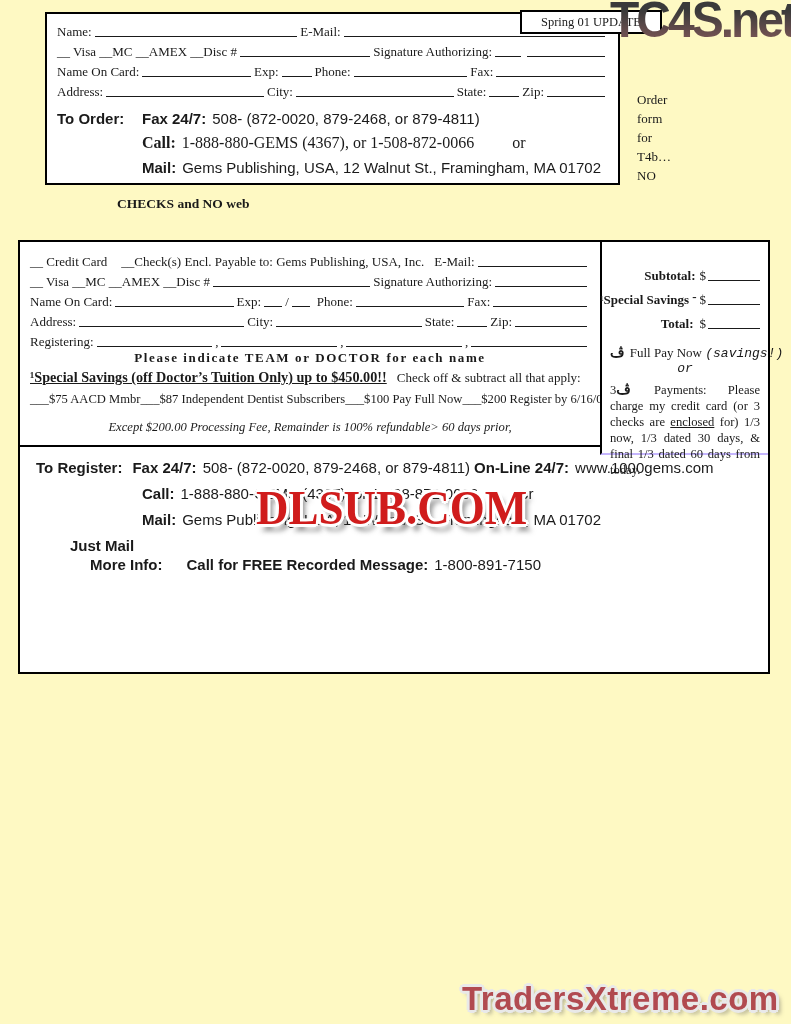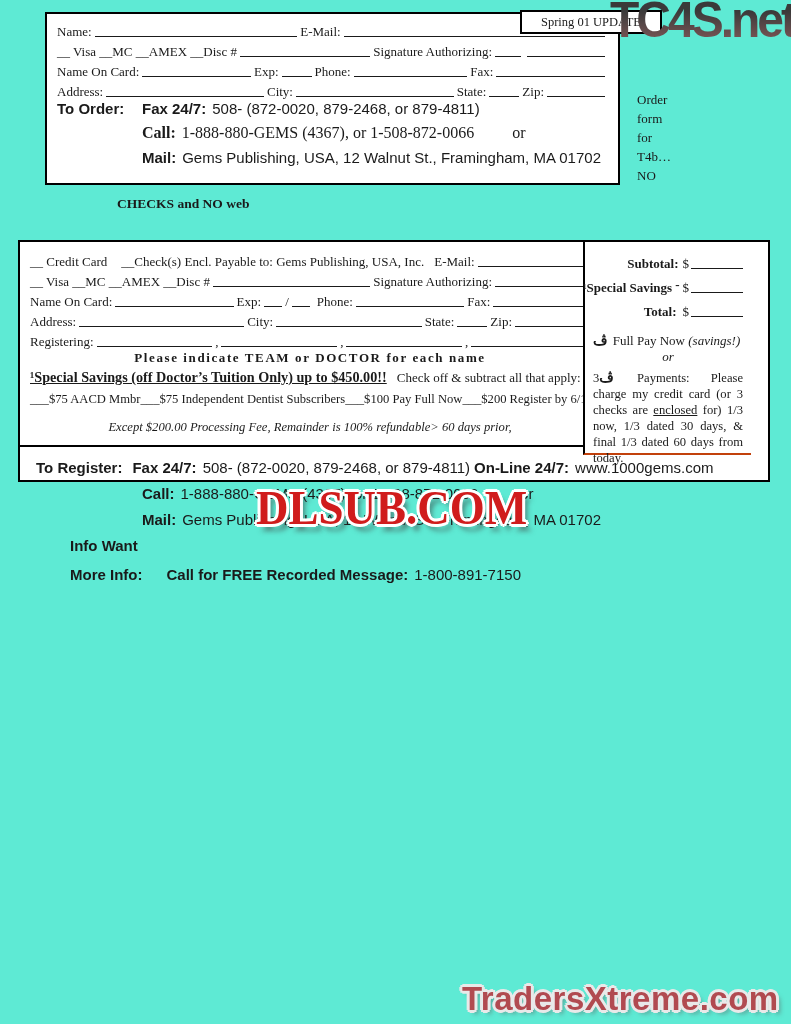--- a/index.html
+++ b/index.html
@@ -1,58 +1,58 @@
 <!DOCTYPE html>
 <html><head>
 <meta charset="utf-8">
 <style>
   * { margin:0; padding:0; box-sizing:border-box; }
   body { background:#fff; }
   .page {
-    position:relative; width:791px; height:1024px; background:#5eead4;
+    position:relative; width:791px; height:1024px; background:#fef9c3;
     overflow:hidden; font-family:"Liberation Serif", serif; color:#1a1a1a;
   }
   .serif { font-family:"Liberation Serif", serif; }
   .sans  { font-family:"Liberation Sans", sans-serif; }
   .b { font-weight:bold; }
-  .i { font-style:italic; }
+  .i { font-style:italic;font-family:Liberation Mono, monospace; }
   .u { text-decoration:underline; }
 
   
   .box1 {
     position:absolute; left:45px; top:12px; width:575px; height:173px;
     border:2px solid #000; background:#fff; padding:6px 10px 0 10px;
   }
   .box2 {
-    position:absolute; left:18px; top:240px; width:752px; height:242px;
+    position:absolute; left:18px; top:240px; width:752px; height:434px;
     border:2px solid #000; background:#fff;
   }
   .frow { display:flex; align-items:flex-end; height:20px; font-size:13px; white-space:nowrap; }
   .frow .lbl { flex:0 0 auto; }
   .fill { border-bottom:1px solid #1a1a1a; height:3px; margin:0 3px 3px 3px; flex:1 1 auto; }
   .fillfix { border-bottom:1px solid #1a1a1a; height:3px; margin:0 3px 3px 3px; flex:0 0 auto; }
 
   .update-badge {
     position:absolute; left:520px; top:10px; width:142px; height:24px;
     border:2px solid #000; background:#fff; z-index:3;
     font-size:12.5px; display:flex; align-items:center; justify-content:center;
     font-family:"Liberation Serif", serif;
   }
 
-  .to-order { margin-top:0; font-size:15px; }
+  .to-order { margin-top:10px; font-size:15px; }
   .to-order .line { display:flex; align-items:baseline; margin-bottom:7px; white-space:nowrap; }
   .lblcol { width:85px; flex:0 0 85px; }
 
   
   .b2-left { position:absolute; left:0; top:0; width:580px; padding:8px 10px 0 10px; }
   .b2-divider { position:absolute; left:0; top:203px; width:582px; height:2px; background:#000; }
   .b2-panel {
-    position:absolute; right:17px; top:0; width:168px; height:213px;
-    border-left:2px solid #000; border-bottom:2px solid #c2410c; background:#fff;
-    padding:6px 8px 0 8px; font-size:13px;
+    position:absolute; right:0; top:0; width:168px; height:213px;
+    border-left:2px solid #000; border-bottom:2px solid #c4b5fd; background:#fff;
+    padding:18px 8px 0 8px; font-size:13px;
   }
   .t-row { display:flex; justify-content:flex-end; align-items:flex-end; height:24px; white-space:nowrap; }
   .t-fill { border-bottom:1px solid #1a1a1a; height:3px; width:52px; margin:0 0 3px 2px; flex:0 0 auto; }
   .chk { font-size:14px; margin-right:2px; }
   .pay-par { margin-top:4px; font-size:12.6px; line-height:16px; text-align:justify; }
 
   .b2-register { position:absolute; left:0; top:205px; width:748px; padding-top:12px; }
   .reg-line { display:flex; align-items:baseline; white-space:nowrap; font-size:15px; }
 
   .team-note { text-align:center; font-size:13px; font-weight:bold; letter-spacing:1.6px; height:19px; }
@@ -214,21 +214,21 @@
 
       <div class="team-note">Please indicate TEAM or DOCTOR for each name</div>
 
       <div class="savings-line">
         <span class="b u" style="font-size:14.2px">¹Special Savings (off Doctor’s Tuition Only) up to $450.00!!</span>
         <span style="margin-left:10px">Check off &amp; subtract all that apply:</span>
       </div>
 
       <div class="checkoff-row">
         <span>___$75 AACD Mmbr</span>
-        <span>___$75 Independent Dentist Subscribers</span>
+        <span>___$87 Independent Dentist Subscribers</span>
         <span>___$100 Pay Full Now</span>
         <span>___$200 Register by 6/16/01</span>
       </div>
 
       <div class="refund" style="margin-top:9px">
         <div>Except $200.00 Processing Fee, Remainder is 100% refundable&gt; 60 days prior,</div>
       </div>
     </div>
 
     <div class="b2-divider"></div>
@@ -272,23 +272,23 @@
       <div class="reg-line" style="padding-left:122px; margin-top:9px">
         <span class="b" style="margin-right:6px">Call:</span>
         <span>1-888-880-GEMS (4367), or 1-508-872-0066</span>
         <span style="margin-left:42px">or</span>
       </div>
       <div class="reg-line" style="padding-left:122px; margin-top:9px">
         <span class="b" style="margin-right:6px">Mail:</span>
         <span>Gems Publishing, USA, 12 Walnut St., Framingham, MA 01702</span>
       </div>
       <div class="reg-line b" style="padding-left:50px; margin-top:9px">
-        <span>Info Want</span>
-      </div>
-      <div class="reg-line" style="padding-left:50px; margin-top:12px">
+        <span>Just Mail</span>
+      </div>
+      <div class="reg-line" style="padding-left:70px; margin-top:2px">
         <span class="b" style="margin-right:24px">More Info:</span>
         <span class="b" style="margin-right:6px">Call for FREE Recorded Message:</span>
         <span>1-800-891-7150</span>
       </div>
     </div>
   </div>
 
   <div class="wm-tc4s">TC4S.net</div>
   <div class="wm-dlsub">DLSUB.COM</div>
   <div class="wm-traders">TradersXtreme.com</div>

